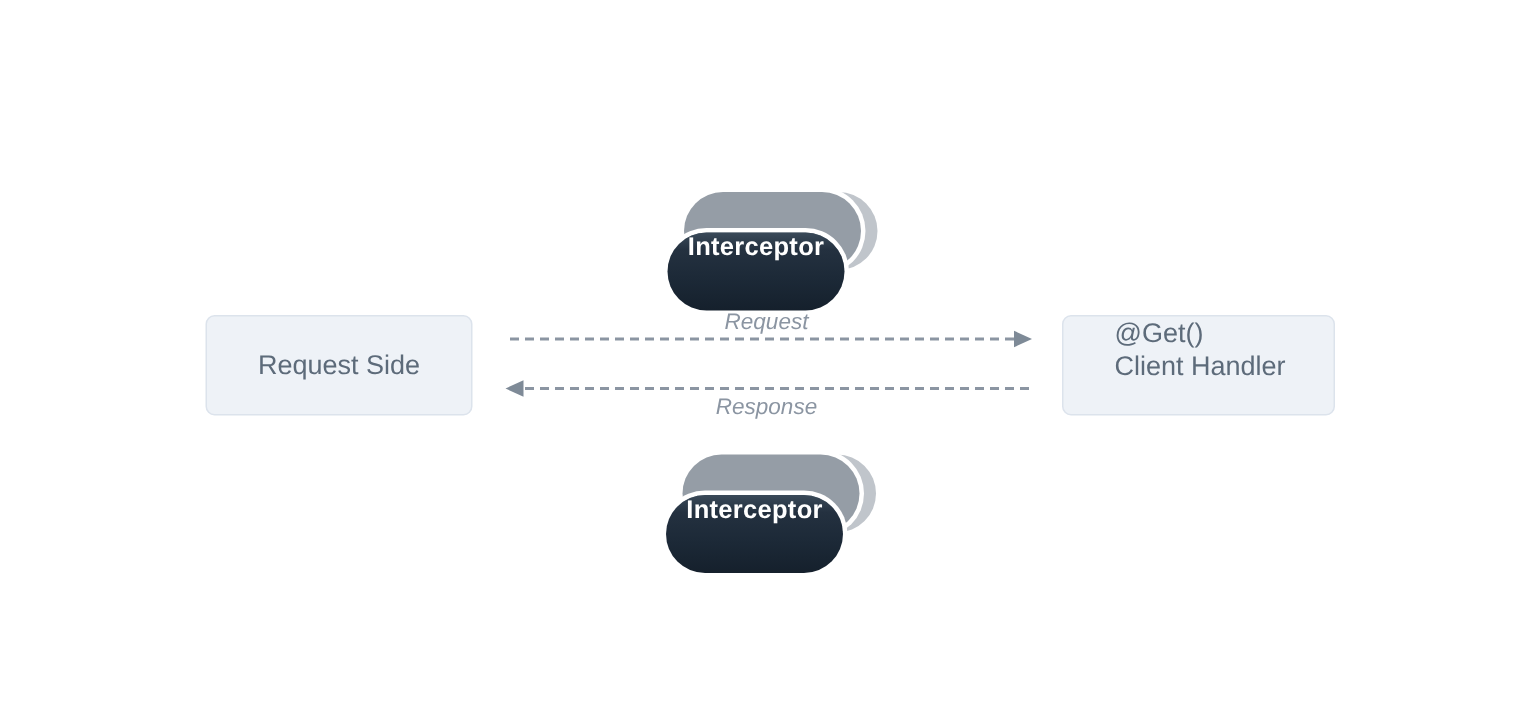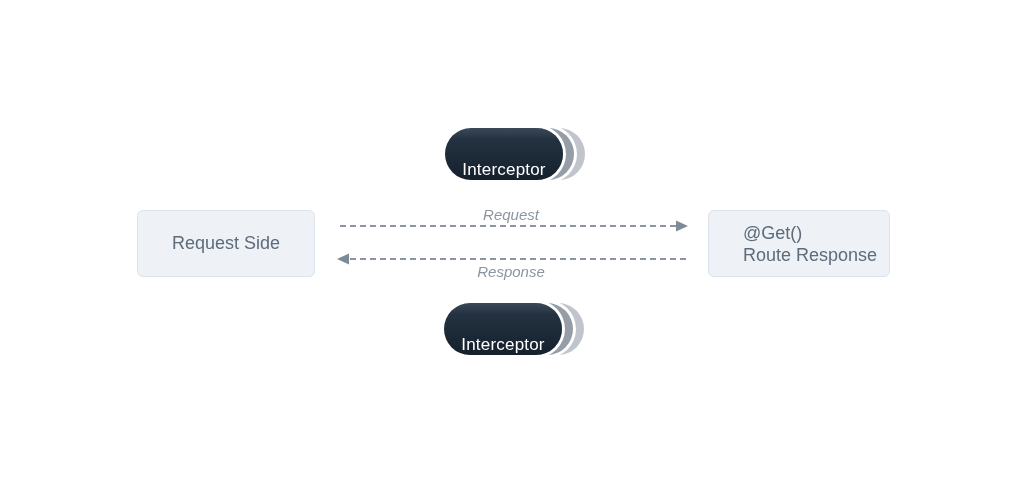--- a/index.html
+++ b/index.html
@@ -36,26 +36,27 @@
   .interceptor .layer-mid {
     left: 11px;
     background: #959da6;
     box-shadow: 0 0 0 3px #ffffff;
   }
   .interceptor .layer-main {
     left: 0;
     background: linear-gradient(180deg, #3a4a59 0%, #243140 22%, #1c2937 60%, #15202c 100%);
     box-shadow: 0 0 0 3px #ffffff;
     display: flex;
-    align-items: flex-end;
+    align-items: flex-start;
     justify-content: center;
     color: #ffffff;
     font-size: 17px;
-    font-weight: 400;
+    font-weight: 700;
     letter-spacing: 0.2px;
+    margin-top: 27px;
   }
   .interceptor-top { left: 445px; top: 128px; }
   .interceptor-bottom { left: 444px; top: 303px; }
 
   
   .node-box {
     position: absolute;
     box-sizing: border-box;
     background: #eef2f7;
     border: 1px solid #dce3ec;
@@ -73,21 +74,21 @@
     align-items: center;
     justify-content: center;
   }
   .node-handler {
     left: 708px;
     top: 210px;
     width: 182px;
     height: 67px;
     display: flex;
     flex-direction: column;
-    justify-content: center;
+    justify-content: flex-start;
     padding-left: 34px;
     line-height: 22px;
   }
 
   
   .arrows-svg {
     position: absolute;
     left: 0;
     top: 0;
     pointer-events: none;
@@ -115,21 +116,21 @@
       <span>Interceptor</span>
     </div>
   </div>
 
   <div class="node-box node-client">
     <span>Request Side</span>
   </div>
 
   <div class="node-box node-handler">
     <span>@Get()</span>
-    <span>Route Response</span>
+    <span>Client Handler</span>
   </div>
 
   <svg class="arrows-svg" width="1024" height="484" viewBox="0 0 1024 484">
 
     <line x1="340" y1="226" x2="676" y2="226" stroke="#8b95a2" stroke-width="2" stroke-dasharray="6 4"></line>
     <polygon points="676,220.5 688,226 676,231.5" fill="#7e8a97"></polygon>
 
     <line x1="686" y1="259" x2="349" y2="259" stroke="#8b95a2" stroke-width="2" stroke-dasharray="6 4"></line>
     <polygon points="349,253.5 337,259 349,264.5" fill="#7e8a97"></polygon>
   </svg>

